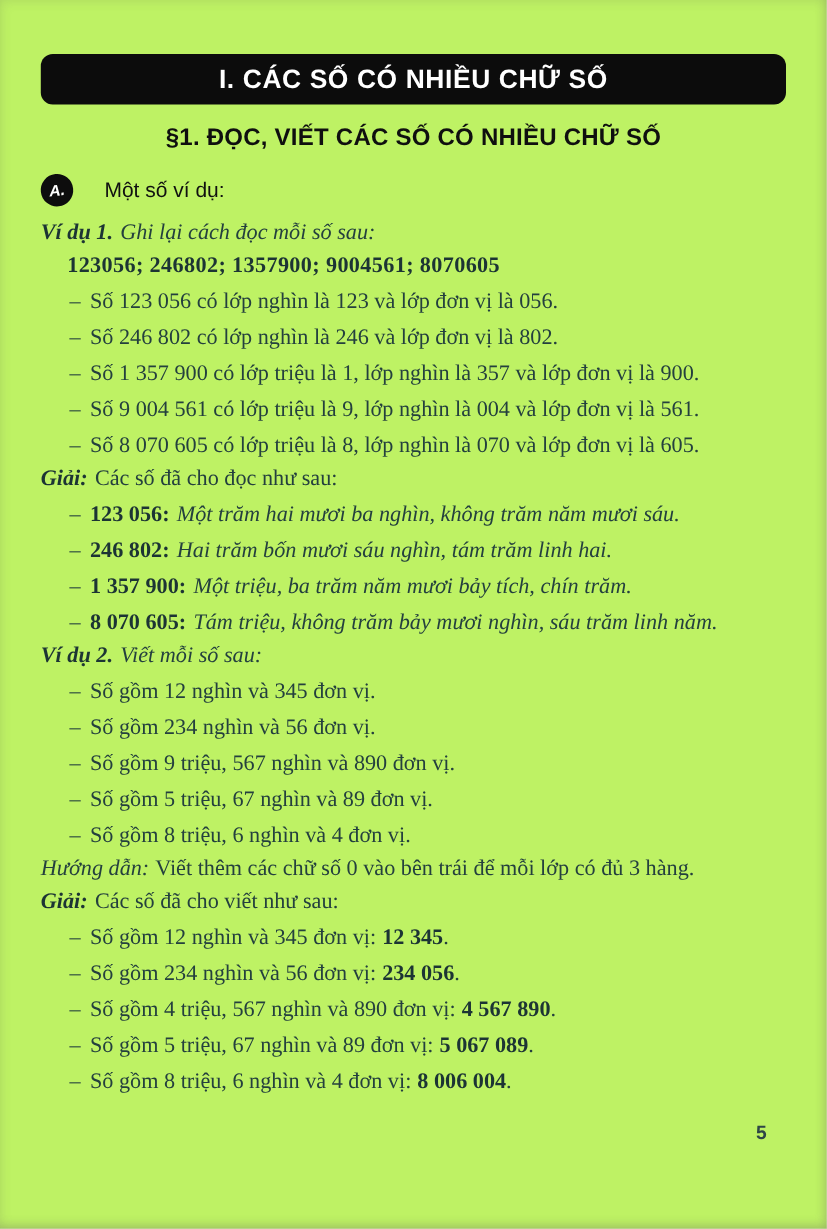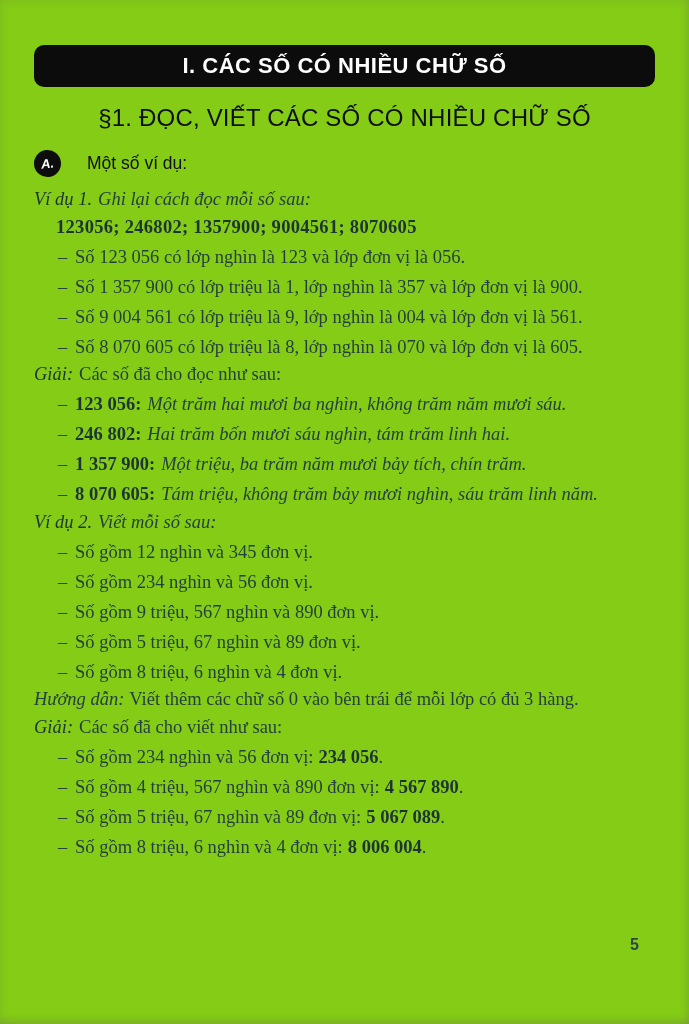--- a/index.html
+++ b/index.html
@@ -1,20 +1,20 @@
 <!DOCTYPE html>
 <html lang="vi"><head>
 <meta charset="utf-8">
 <style>
   html,body{margin:0;padding:0;background:#ededea;}
   .sheet{
     position:relative;
     width:689px;height:1024px;
     margin:0 auto;
-    background:#84cc16;
+    background:#bef264;
     box-sizing:border-box;
     padding:45px 34px 0 34px;
     box-shadow: inset 0 0 10px rgba(90,90,85,.18), inset -4px -6px 9px -4px rgba(110,110,105,.30);
     font-family:"Liberation Serif","DejaVu Serif",serif;
     color:#24403e;
     overflow:hidden;
   }
   
   .banner{
     height:42px;
@@ -25,21 +25,21 @@
   .banner span{
     color:#ffffff;
     font-family:"Liberation Sans","DejaVu Sans",sans-serif;
     font-weight:bold;font-size:22px;letter-spacing:.5px;
   }
   
   .section{
     margin:17px 0 0 0;
     text-align:center;
     font-family:"Liberation Sans","DejaVu Sans",sans-serif;
-    font-weight:normal;font-size:24px;color:#0f0f0f;
+    font-weight:bold;font-size:20px;color:#0f0f0f;
     letter-spacing:.2px;
   }
   
   .part-head{
     margin-top:17px;
     display:flex;align-items:center;
     height:28px;
   }
   .badge{
     width:27px;height:27px;border-radius:50%;
@@ -60,21 +60,21 @@
     margin:0 0 8.5px 0;
     line-height:19px;
     font-size:18.5px;
     white-space:nowrap;
   }
   .first-line{margin-top:13px;}
   .pre-gap{margin-top:6px;}
   .indent{padding-left:22px;}
   .li{padding-left:24px;margin-top:11px;}
   .dash{display:inline-block;width:17px;}
-  .bi{font-weight:normal;font-style:italic;color:#1c3434;margin-right:6px;}
+  .bi{font-weight:bold;font-style:italic;color:#1c3434;margin-right:6px;}
   .it{font-style:italic;}
   .b{font-weight:bold;color:#1c3434;}
   .numbers{font-weight:bold;color:#1c3434;letter-spacing:.3px;}
   .colon{font-weight:bold;color:#1c3434;margin-right:6px;}
   .lead{margin-right:5px;}
   
   .page-num{
     position:absolute;top:936px;right:50px;
     font-family:"Liberation Sans","DejaVu Sans",sans-serif;
     font-weight:bold;font-size:16px;color:#2e4646;
@@ -93,20 +93,21 @@
 
   <div class="part-head">
     <span class="badge">A.</span>
     <span class="part-title">Một số ví dụ:</span>
   </div>
 
   <p class="line first-line"><span class="bi">Ví dụ 1.</span><span class="it">Ghi lại cách đọc mỗi số sau:</span></p>
   <p class="line numbers indent">123056; 246802; 1357900; 9004561; 8070605</p>
 
   <p class="line li"><span class="dash">–</span><span>Số 123 056 có lớp nghìn là 123 và lớp đơn vị là 056.</span></p>
+  <p class="line li"><span class="dash">–</span><span>Số 246 802 có lớp nghìn là 246 và lớp đơn vị là 802.</span></p>
   <p class="line li"><span class="dash">–</span><span>Số 1 357 900 có lớp triệu là 1, lớp nghìn là 357 và lớp đơn vị là 900.</span></p>
   <p class="line li"><span class="dash">–</span><span>Số 9 004 561 có lớp triệu là 9, lớp nghìn là 004 và lớp đơn vị là 561.</span></p>
   <p class="line li"><span class="dash">–</span><span>Số 8 070 605 có lớp triệu là 8, lớp nghìn là 070 và lớp đơn vị là 605.</span></p>
 
   <p class="line"><span class="bi">Giải:</span><span>Các số đã cho đọc như sau:</span></p>
 
   <p class="line li"><span class="dash">–</span><span class="b">123 056</span><span class="colon">:</span><span class="it">Một trăm hai mươi ba nghìn, không trăm năm mươi sáu.</span></p>
   <p class="line li"><span class="dash">–</span><span class="b">246 802</span><span class="colon">:</span><span class="it">Hai trăm bốn mươi sáu nghìn, tám trăm linh hai.</span></p>
   <p class="line li"><span class="dash">–</span><span class="b">1 357 900</span><span class="colon">:</span><span class="it">Một triệu, ba trăm năm mươi bảy tích, chín trăm.</span></p>
   <p class="line li"><span class="dash">–</span><span class="b">8 070 605</span><span class="colon">:</span><span class="it">Tám triệu, không trăm bảy mươi nghìn, sáu trăm linh năm.</span></p>
@@ -116,19 +117,20 @@
   <p class="line li"><span class="dash">–</span><span>Số gồm 12 nghìn và 345 đơn vị.</span></p>
   <p class="line li"><span class="dash">–</span><span>Số gồm 234 nghìn và 56 đơn vị.</span></p>
   <p class="line li"><span class="dash">–</span><span>Số gồm 9 triệu, 567 nghìn và 890 đơn vị.</span></p>
   <p class="line li"><span class="dash">–</span><span>Số gồm 5 triệu, 67 nghìn và 89 đơn vị.</span></p>
   <p class="line li"><span class="dash">–</span><span>Số gồm 8 triệu, 6 nghìn và 4 đơn vị.</span></p>
 
   <p class="line"><span class="it lead">Hướng dẫn:</span><span>Viết thêm các chữ số 0 vào bên trái để mỗi lớp có đủ 3 hàng.</span></p>
 
   <p class="line"><span class="bi">Giải:</span><span>Các số đã cho viết như sau:</span></p>
 
+  <p class="line li"><span class="dash">–</span><span class="lead">Số gồm 12 nghìn và 345 đơn vị:</span><span class="b">12 345</span><span>.</span></p>
   <p class="line li"><span class="dash">–</span><span class="lead">Số gồm 234 nghìn và 56 đơn vị:</span><span class="b">234 056</span><span>.</span></p>
   <p class="line li"><span class="dash">–</span><span class="lead">Số gồm 4 triệu, 567 nghìn và 890 đơn vị:</span><span class="b">4 567 890</span><span>.</span></p>
   <p class="line li"><span class="dash">–</span><span class="lead">Số gồm 5 triệu, 67 nghìn và 89 đơn vị:</span><span class="b">5 067 089</span><span>.</span></p>
   <p class="line li"><span class="dash">–</span><span class="lead">Số gồm 8 triệu, 6 nghìn và 4 đơn vị:</span><span class="b">8 006 004</span><span>.</span></p>
 
   <div class="page-num">5</div>
 </div>
 
 </body></html>

